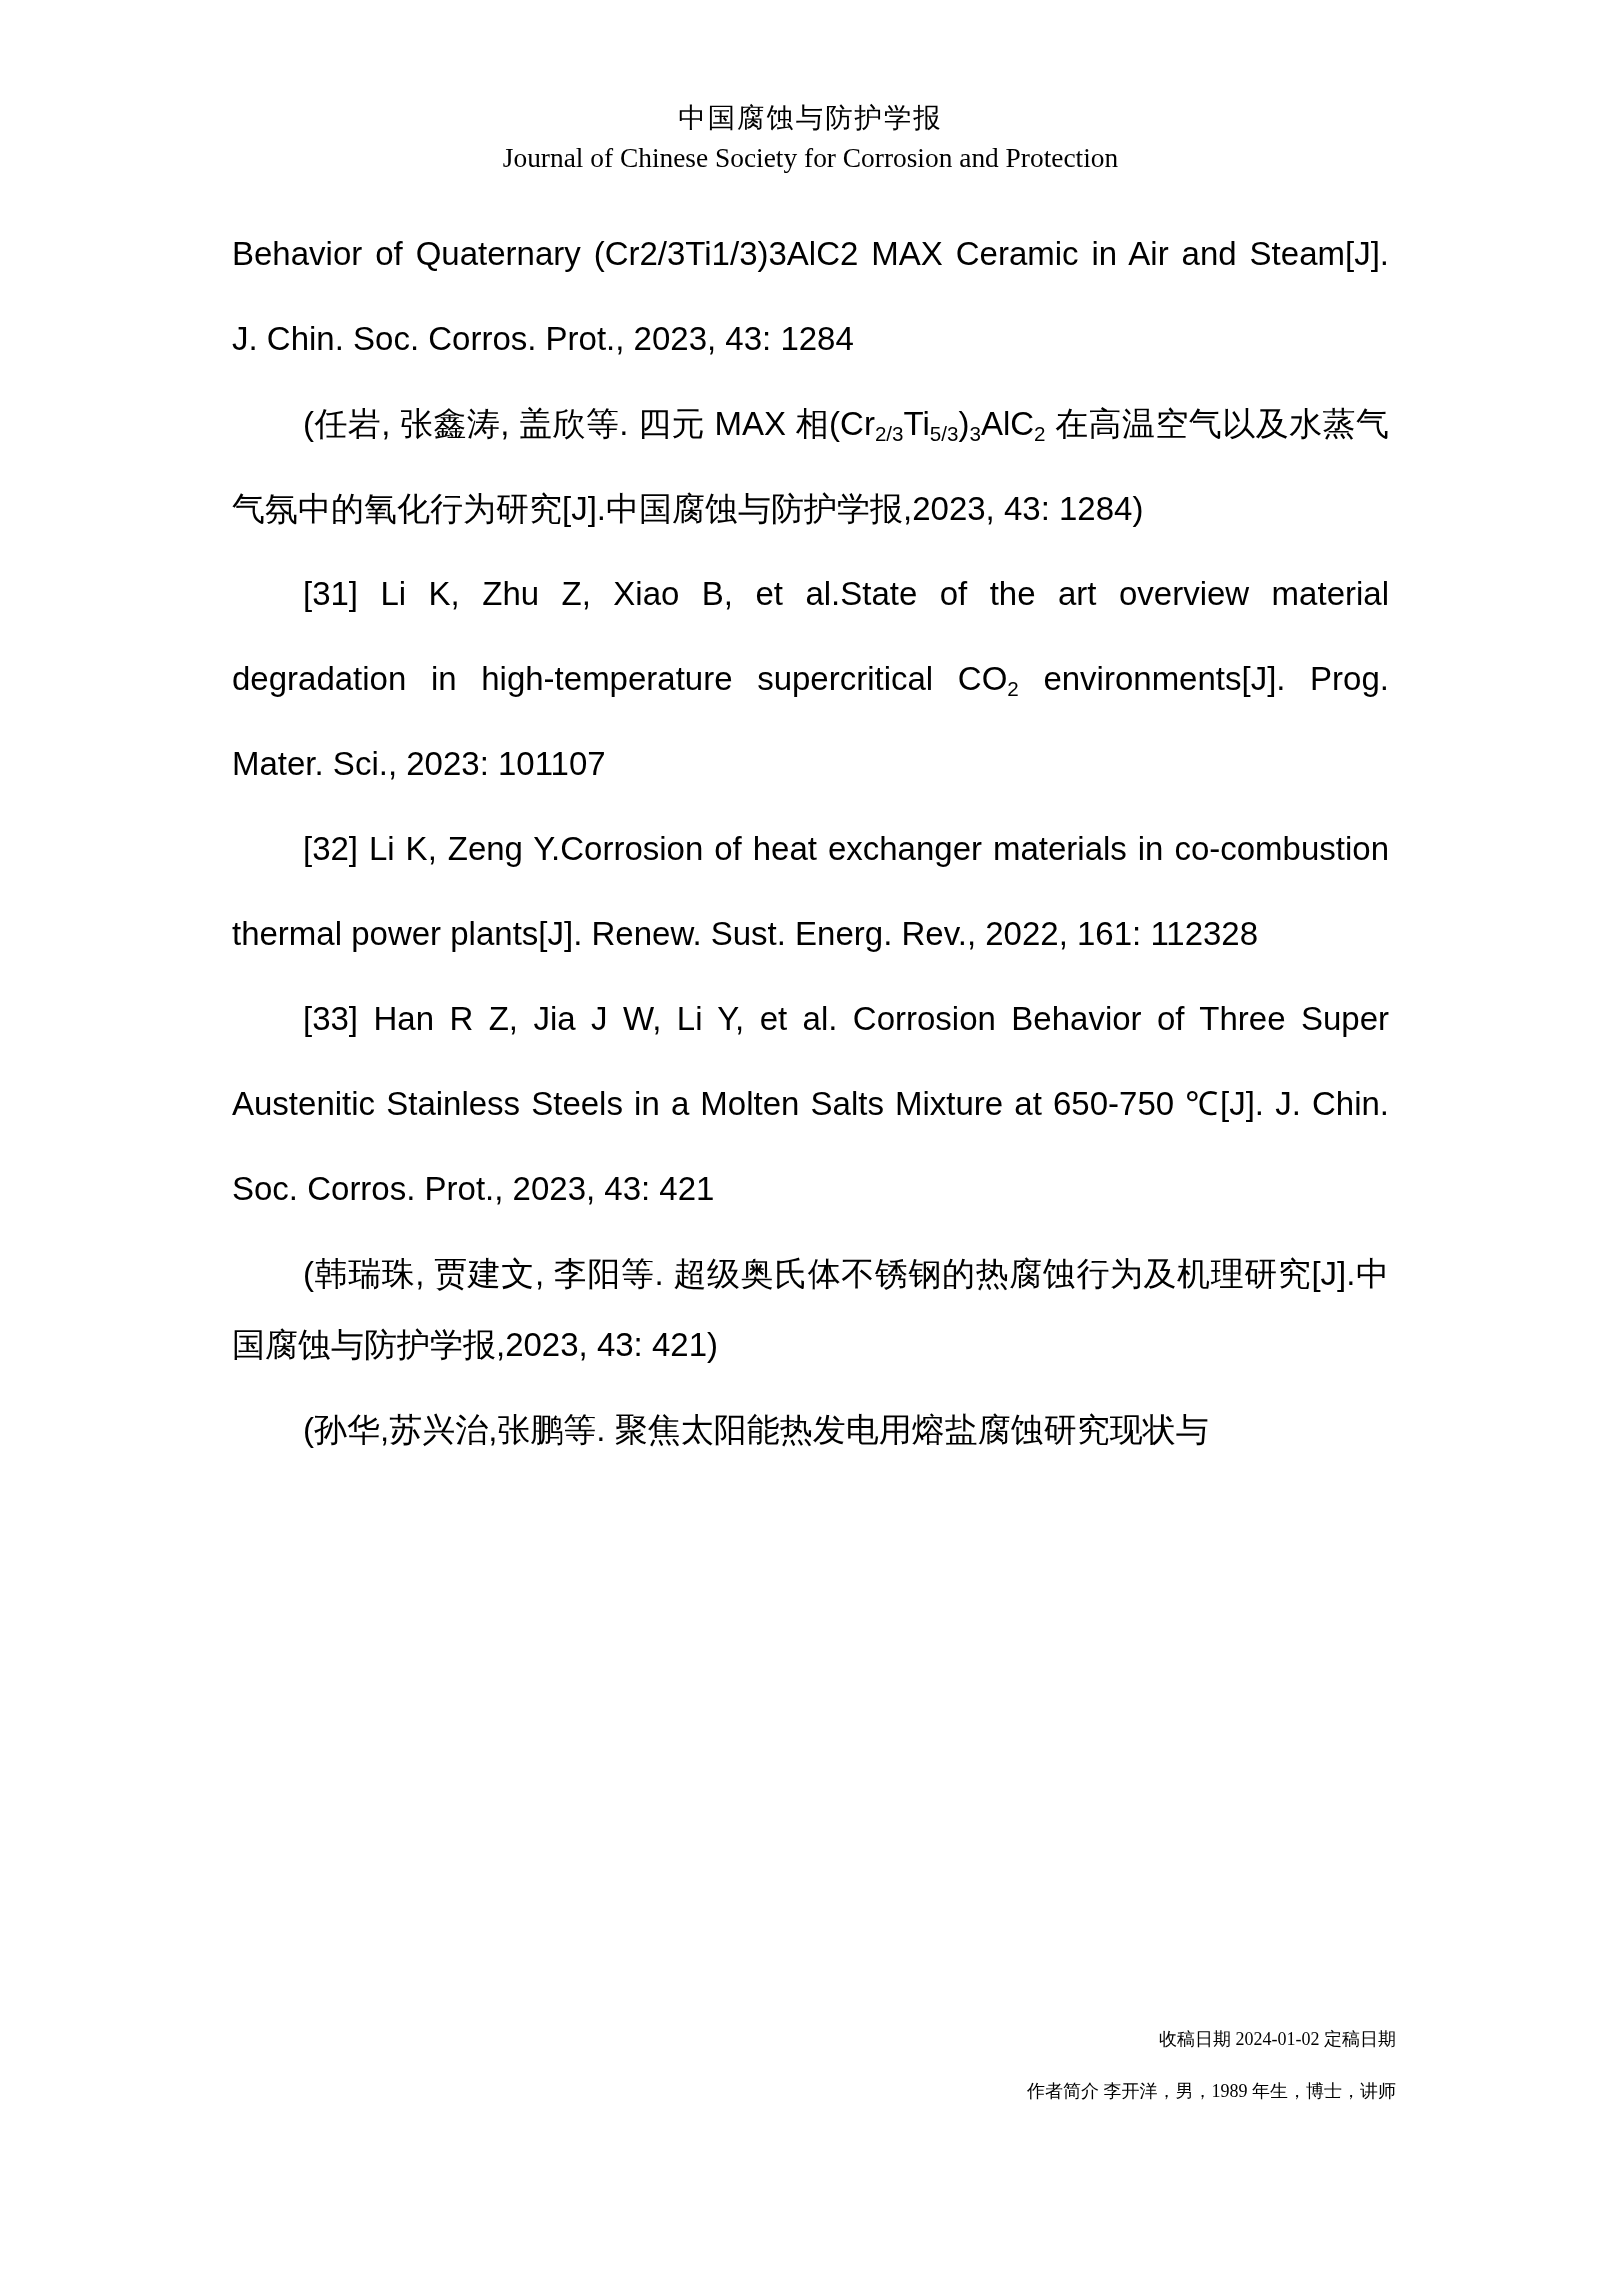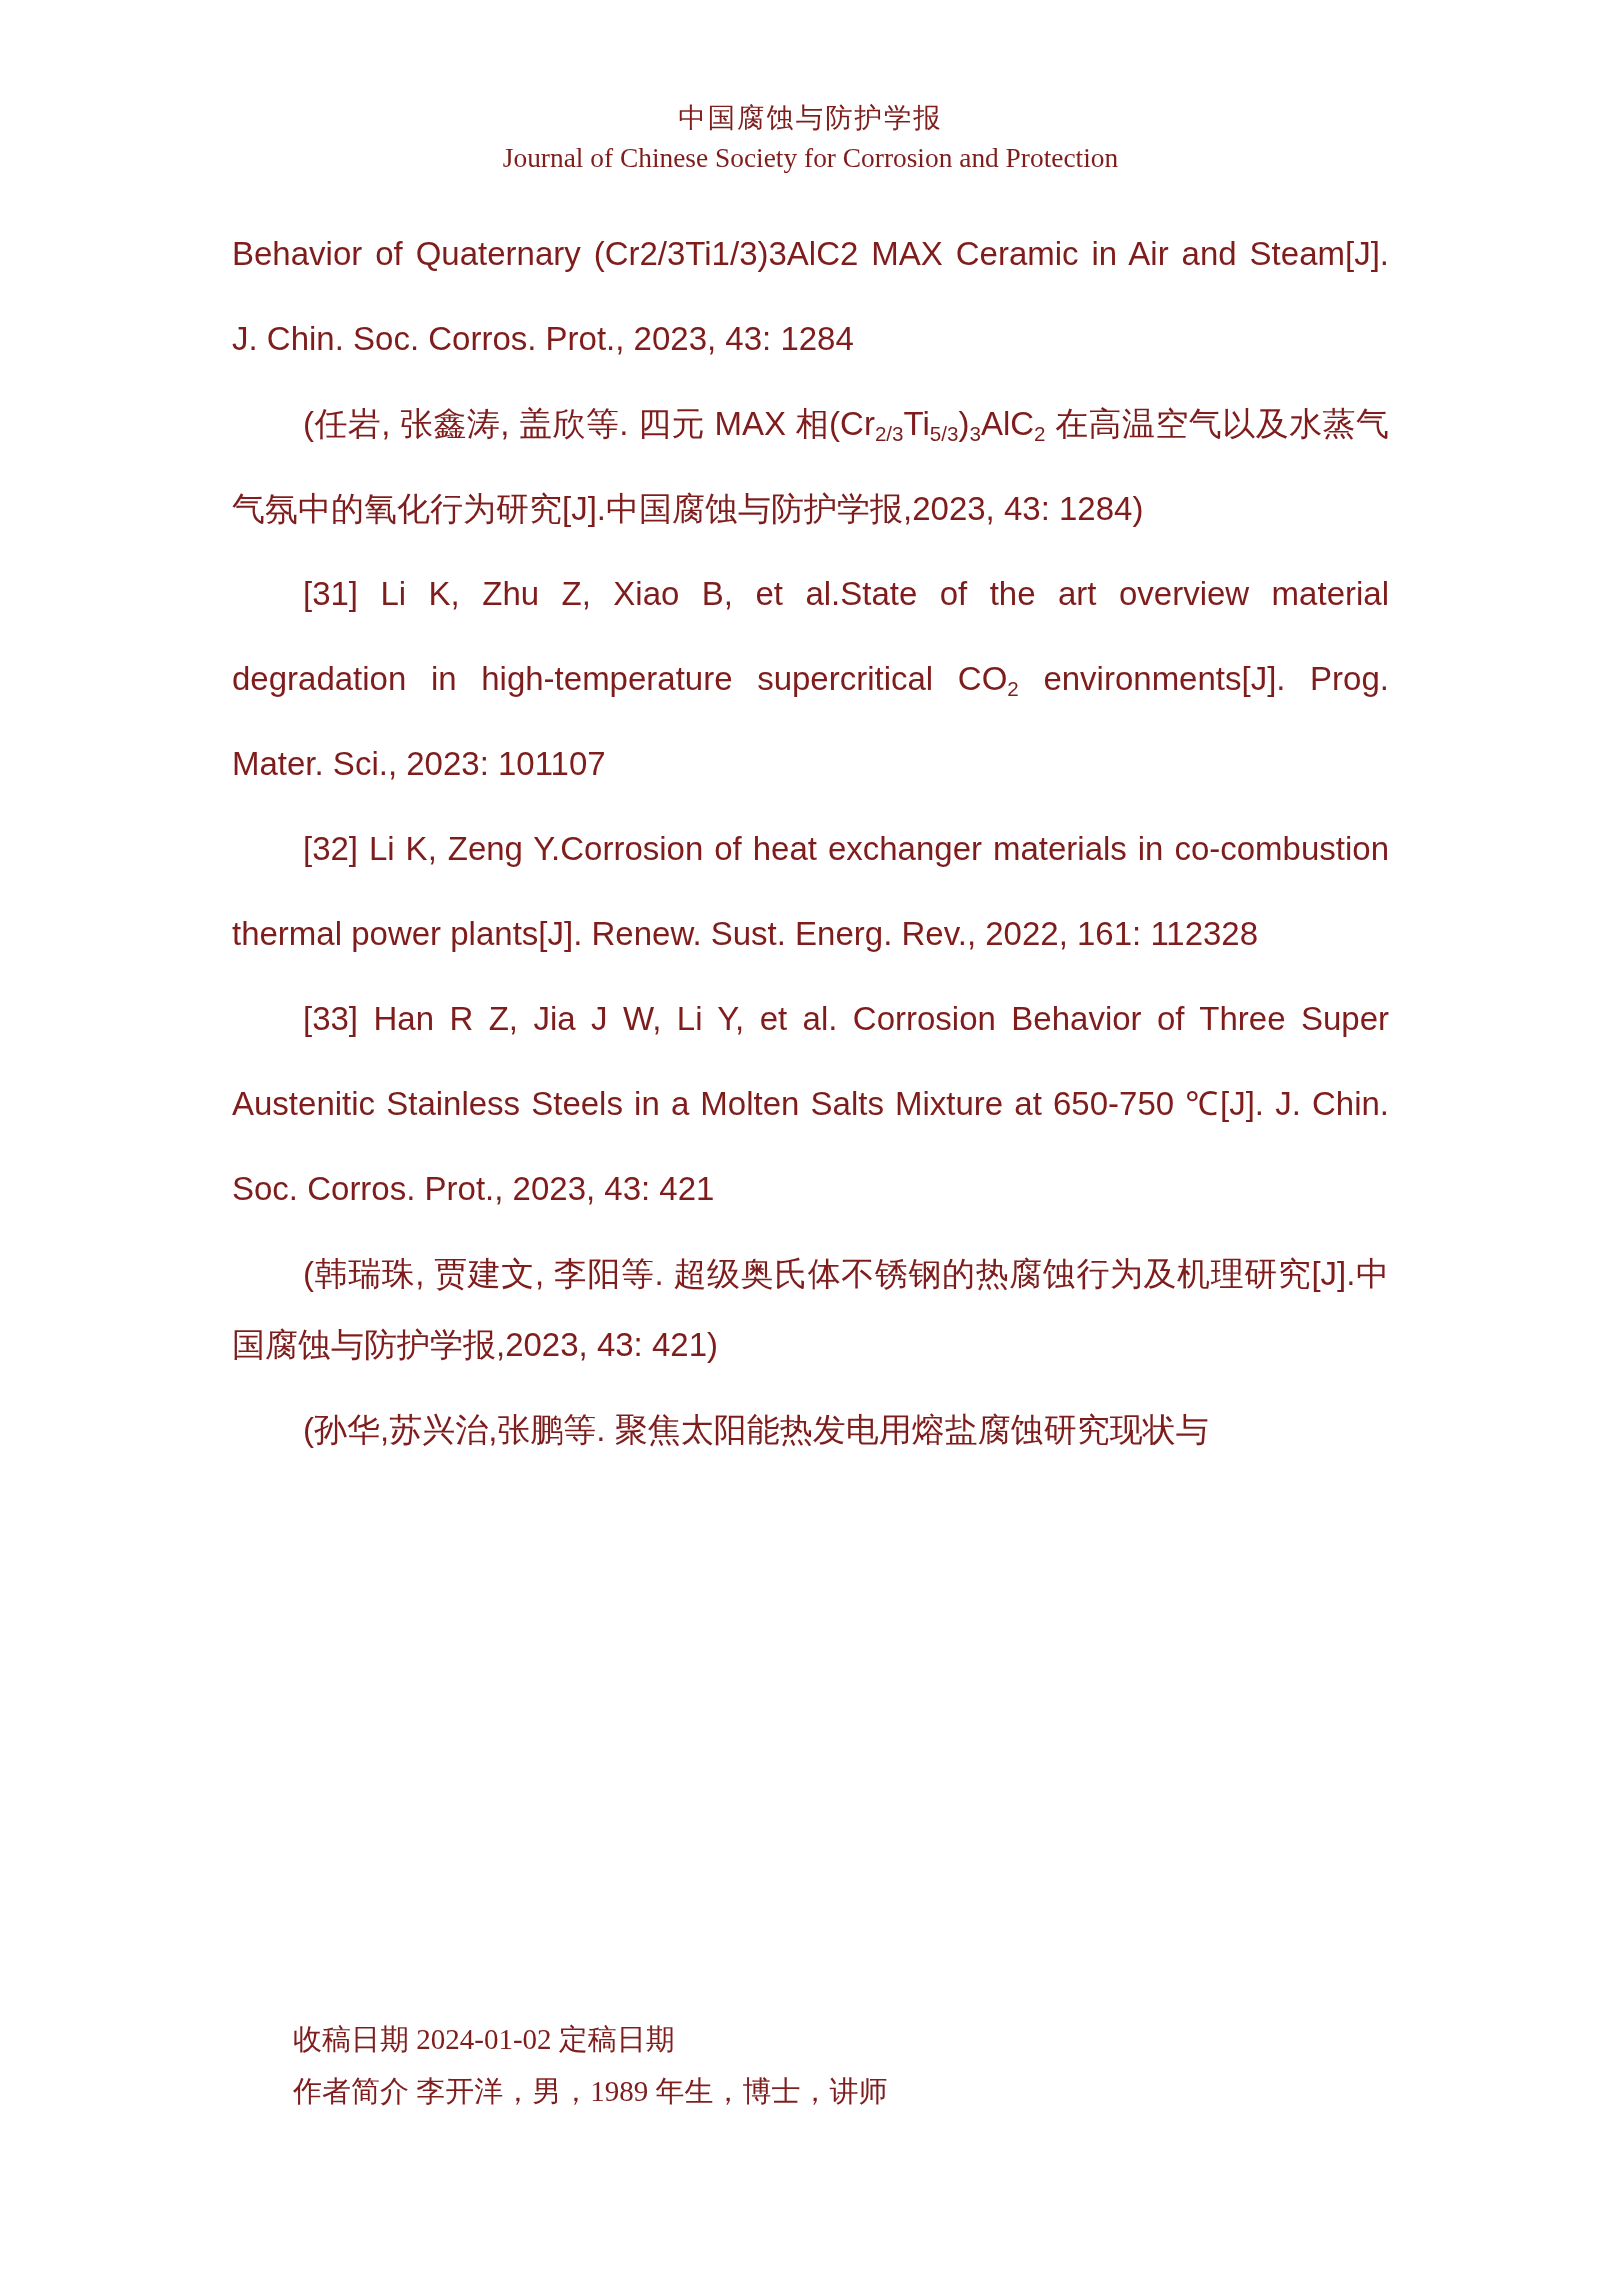--- a/index.html
+++ b/index.html
@@ -2,21 +2,21 @@
 <html><head>
 <meta charset="utf-8">
 <style>
   * { margin: 0; padding: 0; box-sizing: border-box; }
   html, body { background: #ffffff; }
   .page {
     position: relative;
     width: 1621px;
     height: 2293px;
     background: #ffffff;
-    color: #7f1d1d;
+    color: #000000;
     padding: 98px 232px 0 232px;
     overflow: hidden;
   }
   .page-header { text-align: center; }
   .header-zh {
     font-family: "Liberation Serif", serif;
     font-size: 27.4px;
     line-height: 41px;
     letter-spacing: 2px;
   }
@@ -40,23 +40,23 @@
     font-size: 20.6px;
     line-height: 0;
     vertical-align: -5.9px;
   }
   .footnotes {
     position: absolute;
     left: 293px;
     right: 225px;
     top: 2013px;
     font-family: "Liberation Serif", serif;
-    font-size: 29px;
+    font-size: 18px;
     line-height: 52px;
-    text-align: left;
+    text-align: right;
   }
   .fn-line { white-space: nowrap; }
 </style>
 </head>
 <body>
 
 <div class="page">
 
   <header class="page-header">
     <div class="header-zh">中国腐蚀与防护学报</div>

